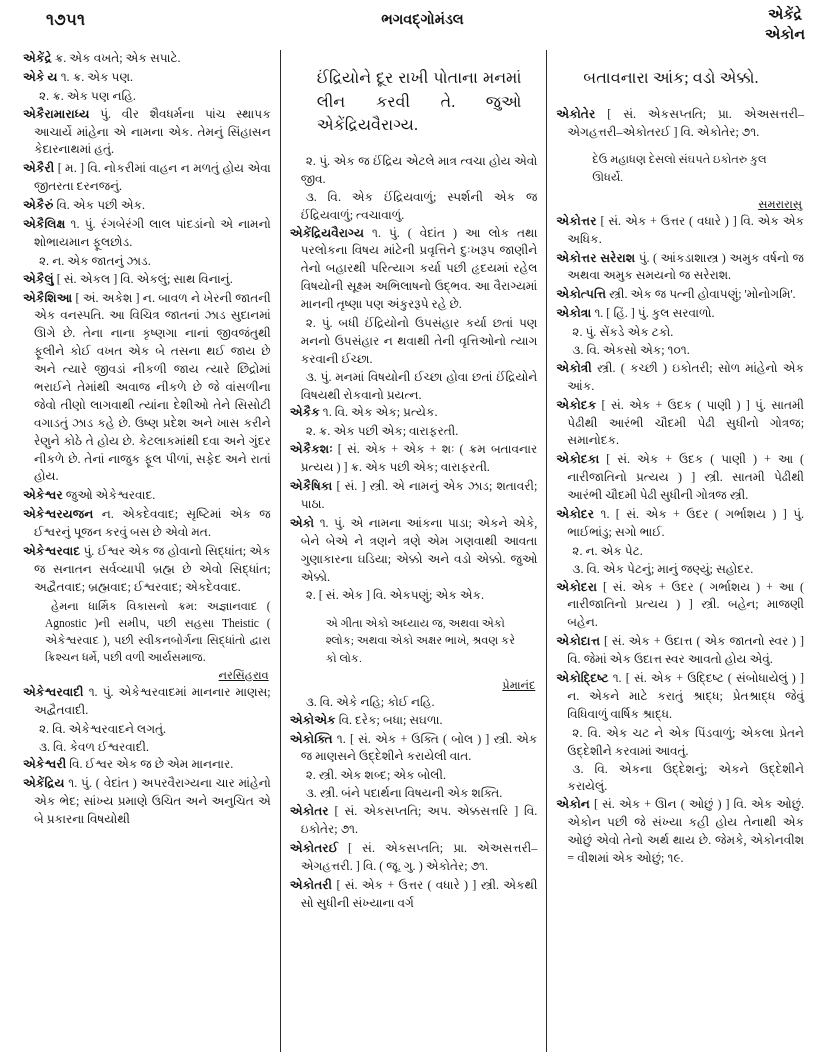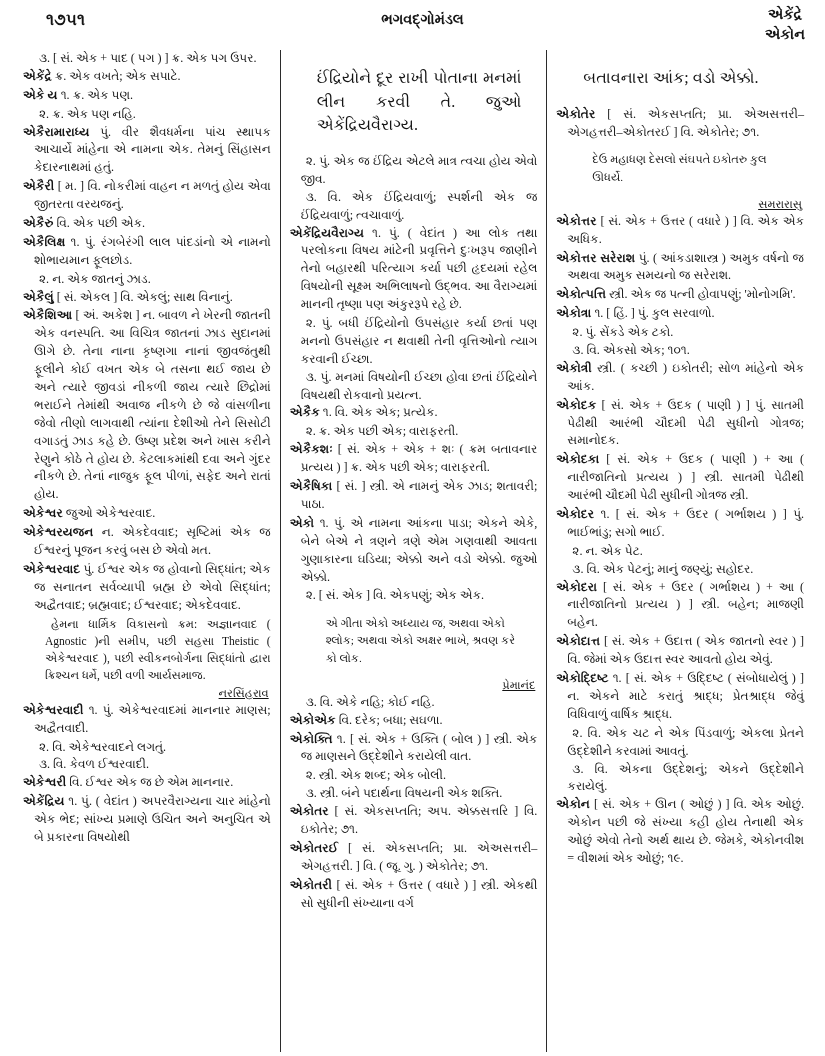--- a/index.html
+++ b/index.html
@@ -146,26 +146,25 @@
     <div class="folio">૧૭૫૧</div>
     <div class="book-title">ભગવદ્ગોમંડલ</div>
     <div class="guide-words">
       <span>એકેંદ્રે</span>
       <span>એકોન</span>
     </div>
   </div>
 
   <div class="columns">
     <div class="col">
-        <p class="sense">૩. [ સં. એક + પાદ ( પગ ) ] ક્ર. એક પગ ઉપર.</p>
         <p class="entry hang"><span class="headword">એકેંદ્રે</span><span> ક્ર. એક વખતે; એક સપાટે.</span></p>
         <p class="entry hang"><span class="headword">એકે ય</span><span> ૧. ક્ર. એક પણ.</span></p>
         <p class="sense">૨. ક્ર. એક પણ નહિ.</p>
         <p class="entry hang"><span class="headword">એકૈરામારાધ્ય</span><span> પું. વીર શૈવધર્મના પાંચ સ્થાપક આચાર્યે માંહેના એ નામના એક. તેમનું સિંહાસન કેદારનાથમાં હતું.</span></p>
-        <p class="entry hang"><span class="headword">એકૈરી</span><span> [ મ. ] વિ. નોકરીમાં વાહન ન મળતું હોય એવા જીતરતા વરયજનું.</span></p>
+        <p class="entry hang"><span class="headword">એકૈરી</span><span> [ મ. ] વિ. નોકરીમાં વાહન ન મળતું હોય એવા જીતરતા દરનજનું.</span></p>
         <p class="entry hang"><span class="headword">એકૈરું</span><span> વિ. એક પછી એક.</span></p>
         <p class="entry hang"><span class="headword">એકૈલિક્ષ</span><span> ૧. પું. રંગબેરંગી લાલ પાંદડાંનો એ નામનો શોભાયમાન ફૂલછોડ.</span></p>
         <p class="sense">૨. ન. એક જાતનું ઝાડ.</p>
         <p class="entry hang"><span class="headword">એકૈલું</span><span> [ સં. એકલ ] વિ. એકલું; સાથ વિનાનું.</span></p>
         <p class="entry hang"><span class="headword">એકૈશિઆ</span><span> [ અં. અકેશ ] ન. બાવળ ને ખેરની જાતની એક વનસ્પતિ. આ વિચિત્ર જાતનાં ઝાડ સુદાનમાં ઊગે છે. તેના નાના કૃષ્ણગા નાનાં જીવજંતુથી ફૂલીને કોઈ વખત એક બે તસના થઈ જાય છે અને ત્યારે જીવડાં નીકળી જાય ત્યારે છિદ્રોમાં ભરાઈને તેમાંથી અવાજ નીકળે છે જે વાંસળીના જેવો તીણો લાગવાથી ત્યાંના દેશીઓ તેને સિસોટી વગાડતું ઝાડ કહે છે. ઉષ્ણ પ્રદેશ અને ખાસ કરીને રેણુને કોઠે તે હોય છે. કેટલાકમાંથી દવા અને ગુંદર નીકળે છે. તેનાં નાજુક ફૂલ પીળાં, સફેદ અને રાતાં હોય.</span></p>
         <p class="entry hang"><span class="headword">એકેશ્વર</span><span> જુઓ એકેશ્વરવાદ.</span></p>
         <p class="entry hang"><span class="headword">એકેશ્વરયજન</span><span> ન. એકદેવવાદ; સૃષ્ટિમાં એક જ ઈશ્વરનું પૂજન કરવું બસ છે એવો મત.</span></p>
         <p class="entry hang"><span class="headword">એકેશ્વરવાદ</span><span> પું. ઈશ્વર એક જ હોવાનો સિદ્ધાંત; એક જ સનાતન સર્વવ્યાપી બ્રહ્મ છે એવો સિદ્ધાંત; અદ્વૈતવાદ; બ્રહ્મવાદ; ઈશ્વરવાદ; એકદેવવાદ.</span></p>
         <p class="note">હેમના ધાર્મિક વિકાસનો ક્રમ: અજ્ઞાનવાદ ( Agnostic )ની સમીપ, પછી સહસા Theistic ( એકેશ્વરવાદ ), પછી સ્વીકનબોર્ગના સિદ્ધાંતો દ્વારા ક્રિશ્ચન ધર્મે, પછી વળી આર્યસમાજ.</p>
         <p class="attrib">નરસિંહરાવ</p>

